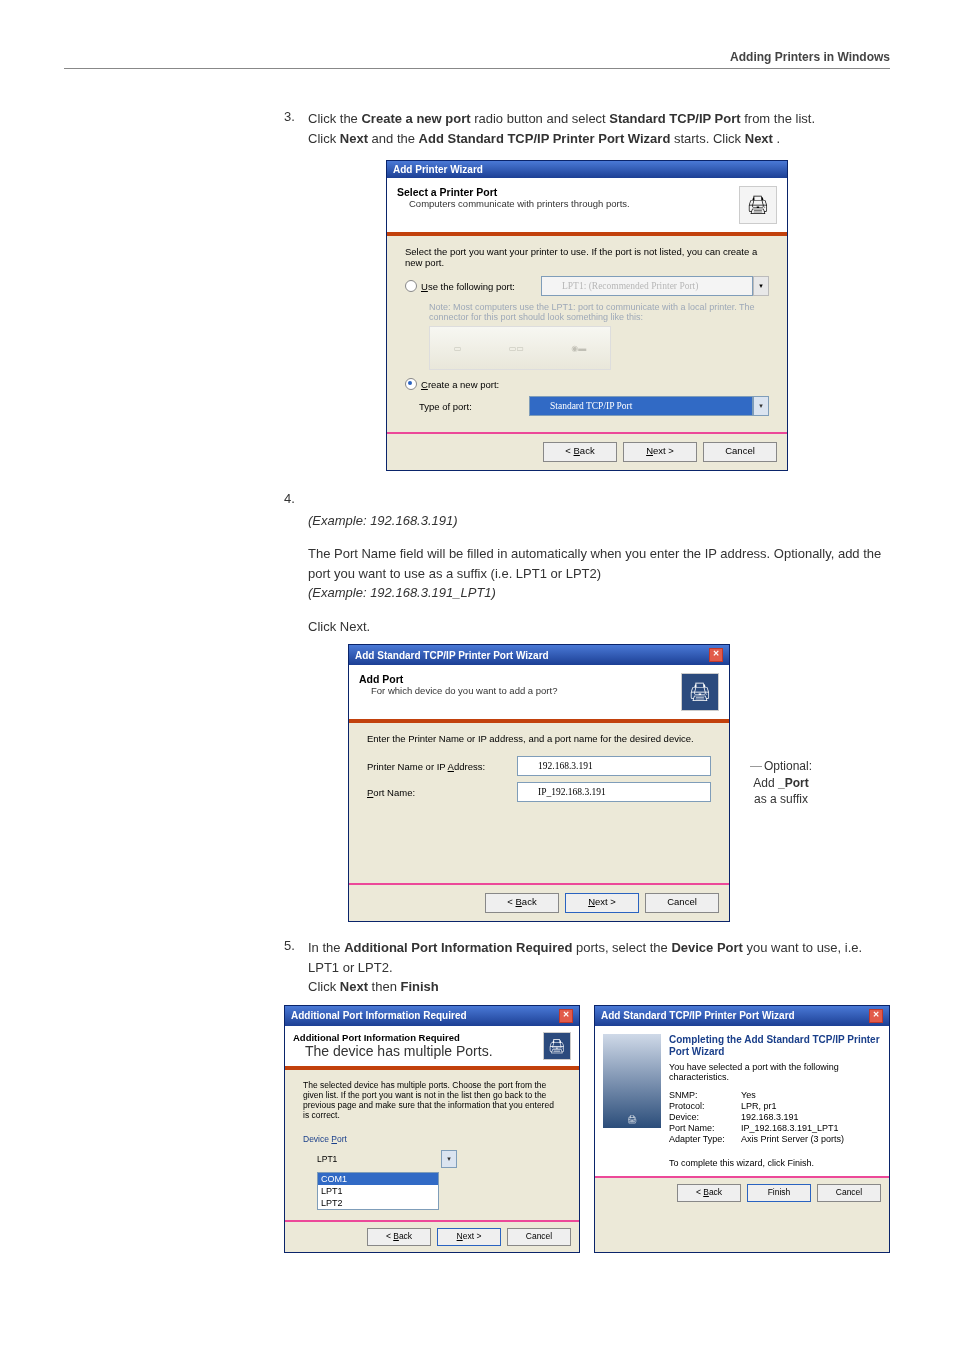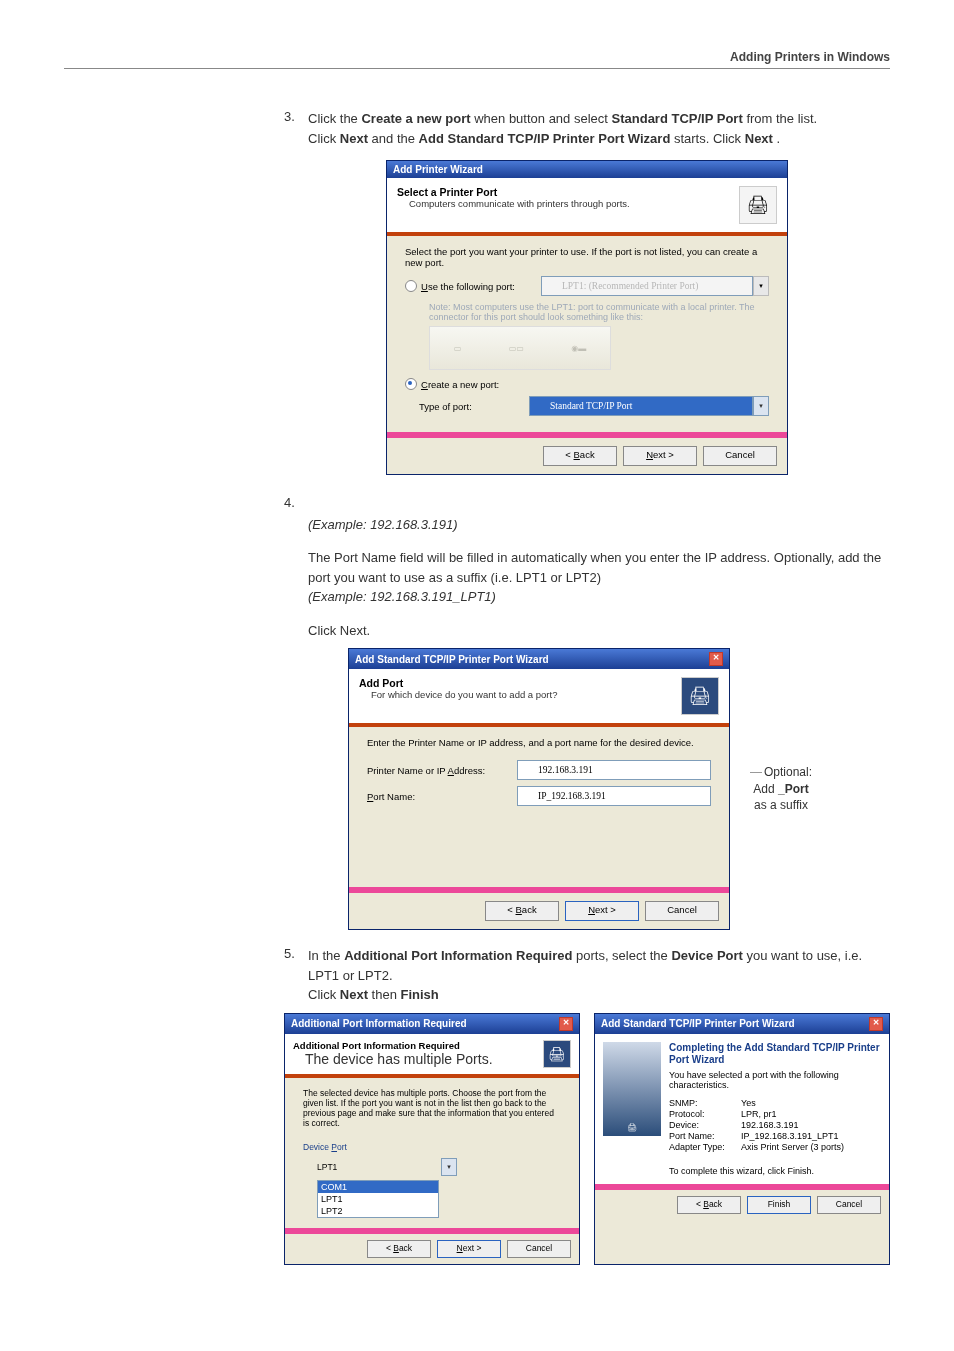--- a/index.html
+++ b/index.html
@@ -123,21 +123,21 @@
   }
   .port-img {
     margin:4px 0 8px 24px; height:42px; width:180px;
     background:linear-gradient(#f7f7f2,#e9e7da);
     border:1px solid #ddd;
     display:flex;align-items:center;justify-content:space-around;
     color:#c0bfb5;font-size:8px;
   }
   .btn-row {
     background:#ece9d8;
-    border-top:6px solid #ec4899;
+    border-top:2px solid #ec4899;
     padding:8px 10px;
     display:flex; justify-content:flex-end; gap:6px;
   }
   .btn {
     min-width:60px; height:18px; background:#efefef;
     border:1px solid #888; font-size:9.5px; text-align:center;
     line-height:16px; padding:0 6px;
   }
   .annotation-row {
     display:flex; align-items:center; justify-content:center; gap:6px;
@@ -196,21 +196,21 @@
 <div class="page">
   <div class="header-line">Adding Printers in Windows</div>
 
   <div class="content">
 
     <div class="step">
       <div class="step-num">3.</div>
       <div class="step-body">
         <span>Click the </span>
         <span class="bold">Create a new port</span>
-        <span> when button and select </span>
+        <span> radio button and select </span>
         <span class="bold">Standard TCP/IP Port</span>
         <span> from the list.</span><br>
         <span>Click </span>
         <span class="bold">Next</span>
         <span> and the </span>
         <span class="bold">Add Standard TCP/IP Printer Port Wizard</span>
         <span> starts. Click </span>
         <span class="bold">Next</span>
         <span>.</span>
       </div>

